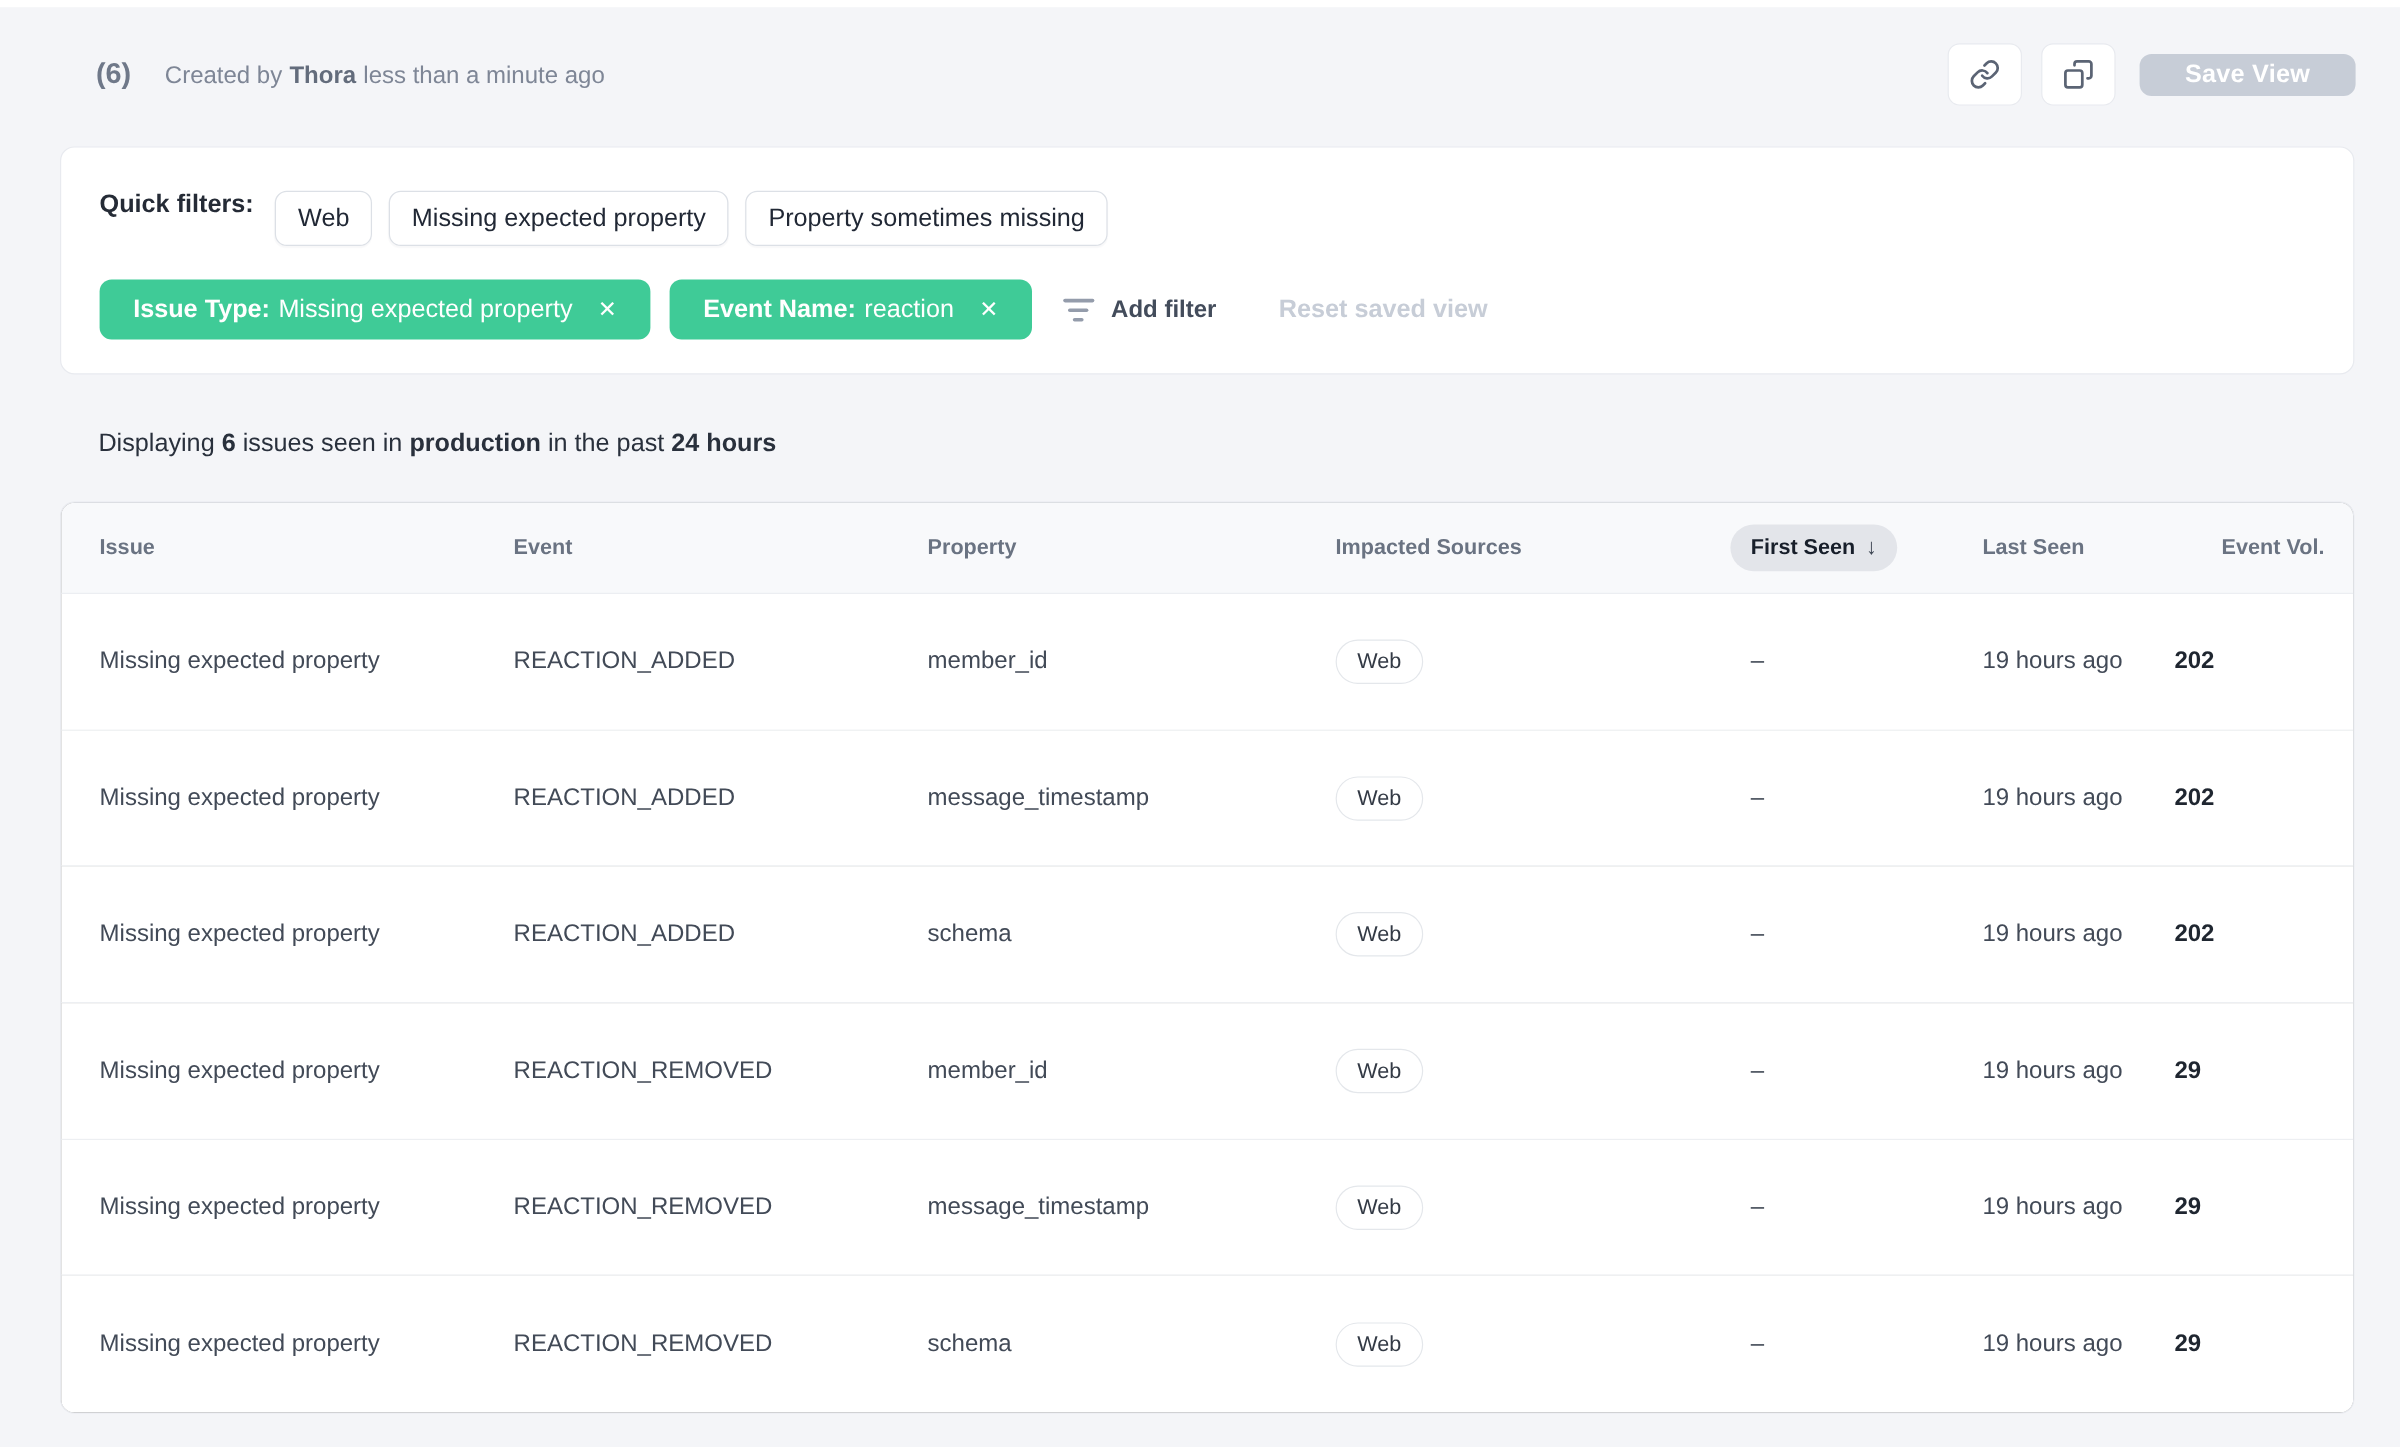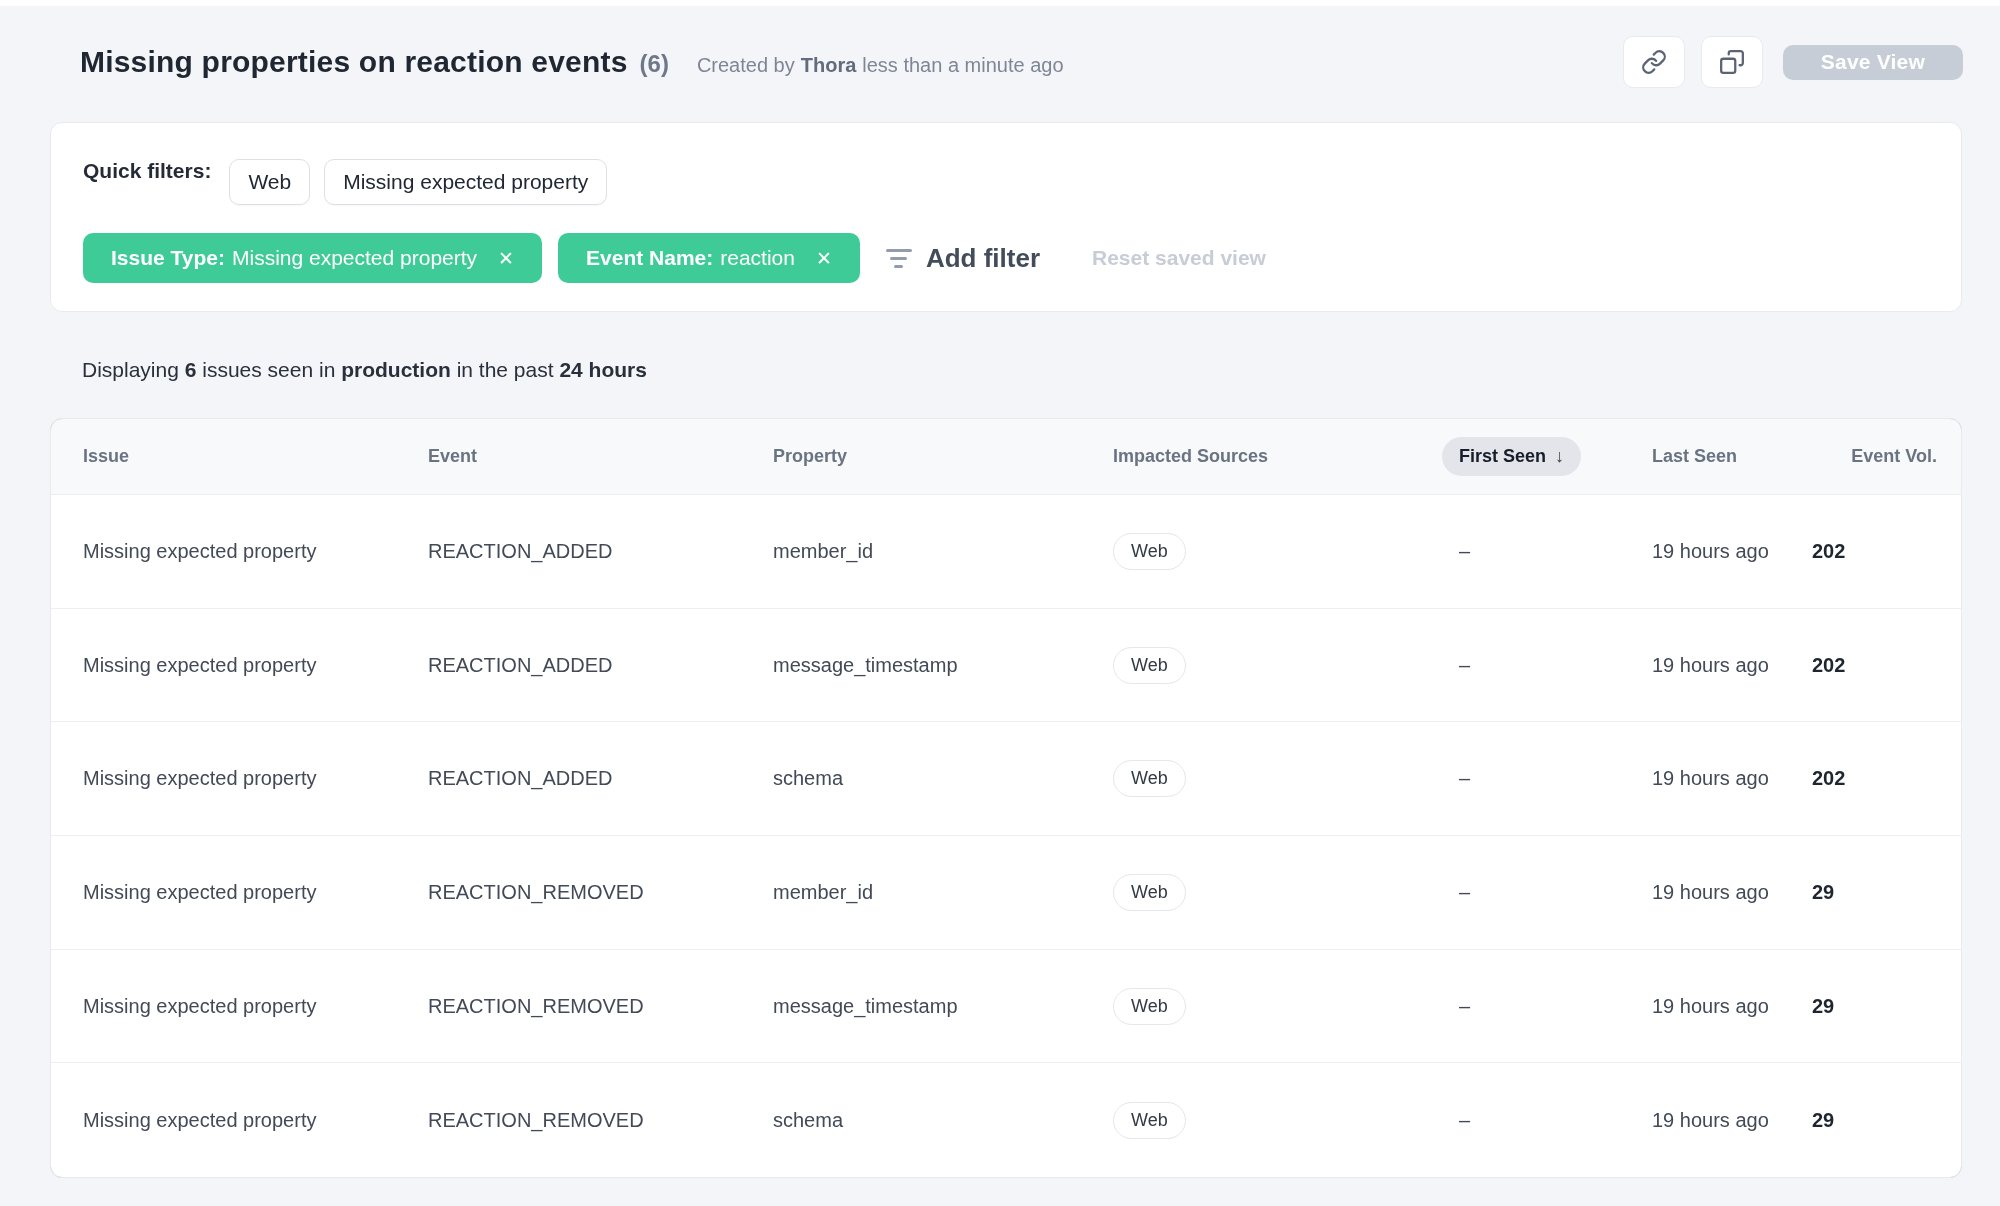--- a/index.html
+++ b/index.html
@@ -57,21 +57,21 @@
     background:var(--accent,#3fcb97); color:#ffffff; border-radius:10px;
     padding:13px 28px; font-size:21px; display:inline-flex; align-items:center; gap:7px;
     cursor:pointer;
   }
   .tag b { font-weight:700; }
   .tag .tag-x { margin-left:14px; font-size:19px; font-weight:400; cursor:pointer; line-height:1; }
   .add-filter {
     display:flex; align-items:center; gap:14px; margin-left:26px;
     background:none; border:none; cursor:pointer; font-family:"Liberation Sans", sans-serif;
   }
-  .add-filter .lbl { font-size:26px; font-weight:700; color:#434c5b; }
+  .add-filter .lbl { font-size:20px; font-weight:700; color:#434c5b; }
   .filter-ico { display:inline-flex; flex-direction:column; align-items:center; gap:5px; width:26px; }
   .filter-ico i { display:block; height:3px; border-radius:2px; background:#949cab; }
   .filter-ico i:nth-child(1){ width:26px; }
   .filter-ico i:nth-child(2){ width:17px; }
   .filter-ico i:nth-child(3){ width:9px; }
   .reset-btn {
     margin-left:52px; background:none; border:none; cursor:default;
     font-size:21px; font-weight:700; color:#c7cdd7; font-family:"Liberation Sans", sans-serif;
   }
 
@@ -107,21 +107,20 @@
   .src-pill {
     display:inline-block; background:#ffffff; border:1px solid #e4e7eb; border-radius:999px;
     padding:7px 17px; font-size:18px; color:#333a45;
   }
 </style>
 </head>
 <body style="background: rgb(244, 245, 248);">
 
 <div class="topbar">
   <div class="title-wrap">
-    <h1>Missing properties on reaction events</h1>
     <span class="count">(6)</span>
     <span class="byline">
       <span>Created by</span>
       <b>Thora</b>
       <span>less than a minute ago</span>
     </span>
   </div>
   <div class="actions">
     <button class="icon-btn">
       <svg viewBox="0 0 24 24" fill="none" stroke="currentColor" stroke-width="2.1" stroke-linecap="round" stroke-linejoin="round">
@@ -138,20 +137,21 @@
     <button class="save-btn">Save View</button>
   </div>
 </div>
 
 <div class="filter-card">
   <div class="qf-row">
     <span class="qf-label">Quick filters:</span>
     <div class="chips">
         <button class="chip">Web</button>
         <button class="chip">Missing expected property</button>
+        <button class="chip">Property sometimes missing</button>
       </div>
   </div>
   <div class="af-row">
     <div class="tags">
         <div class="tag">
           <b>Issue Type:</b>
           <span>Missing expected property</span>
           <span class="tag-x">✕</span>
         </div>
         <div class="tag">

